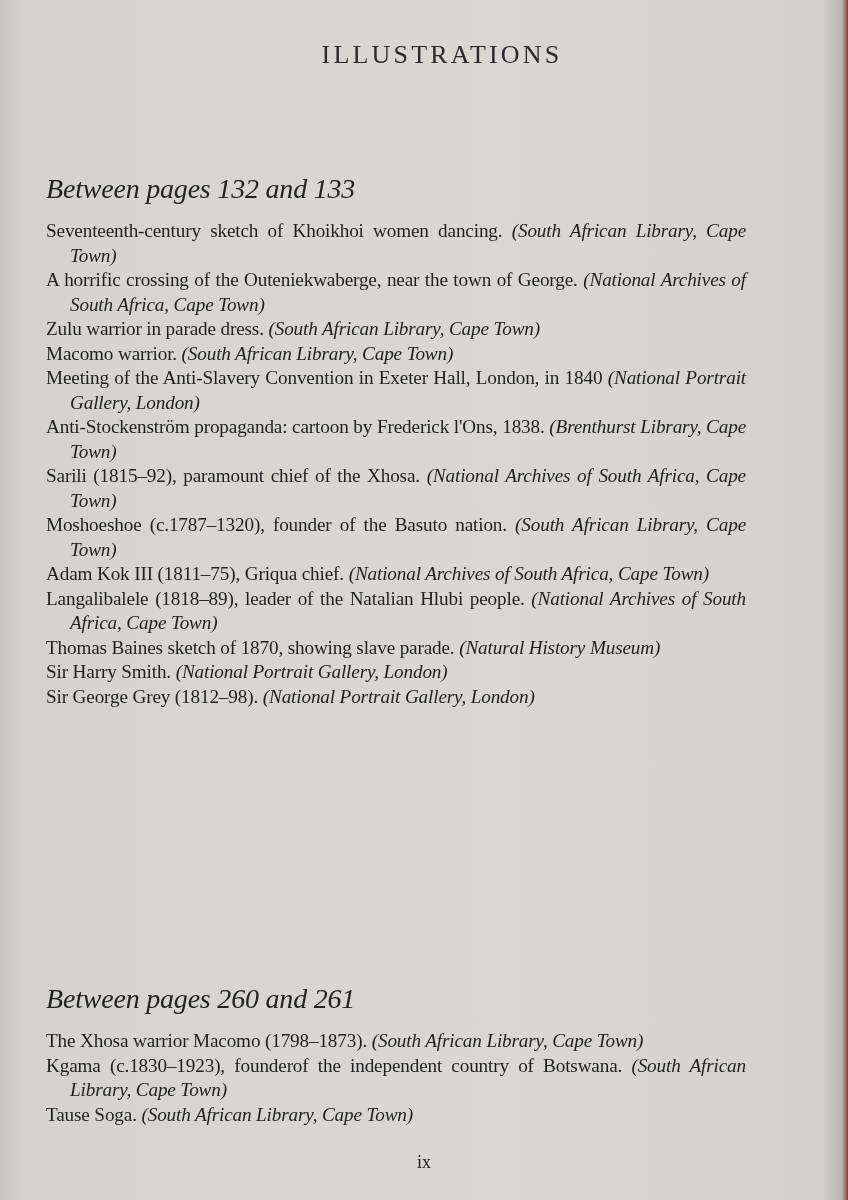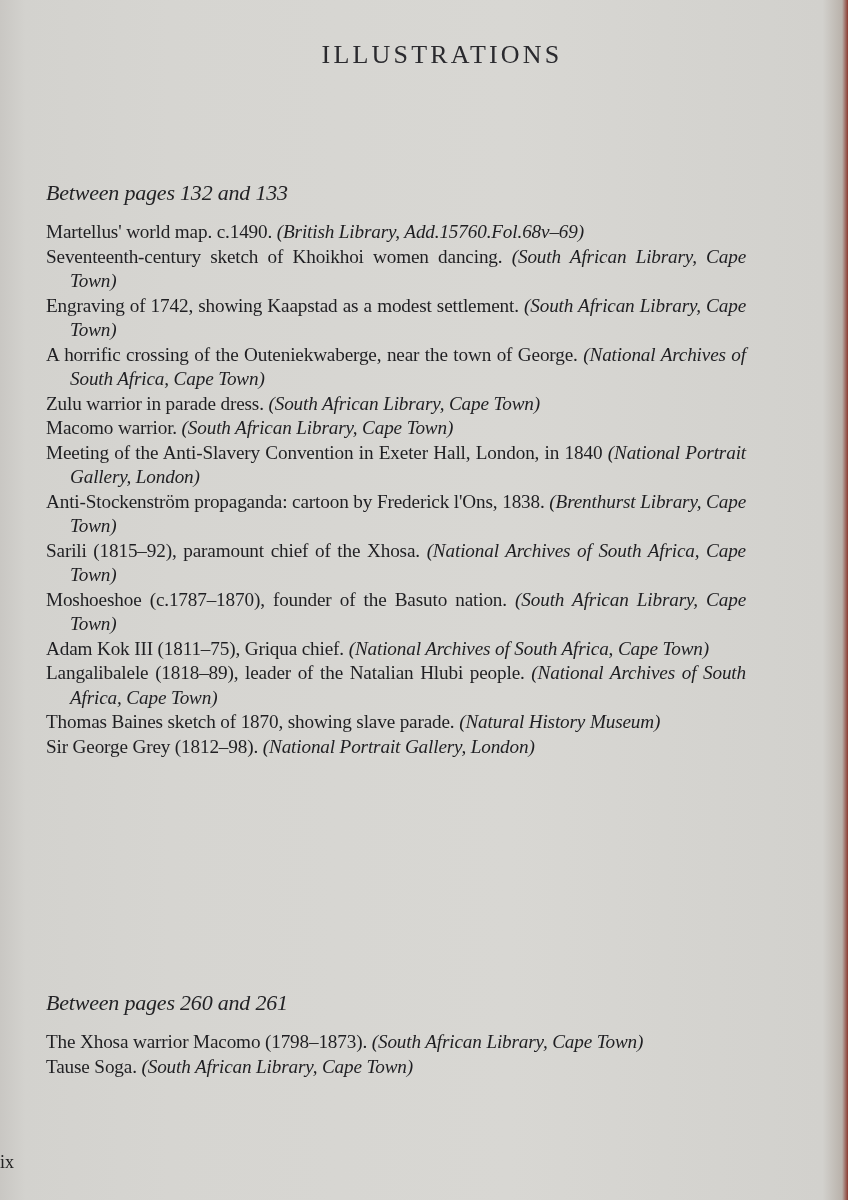--- a/index.html
+++ b/index.html
@@ -32,22 +32,22 @@
       padding-left: 36px;
       box-sizing: border-box;
     }
     .section {
       position: absolute;
       left: 46px;
       width: 700px;
     }
     .section-heading {
       font-style: italic;
-      font-size: 22px;
-      margin: 12px 0 14px 0;
+      font-size: 28px;
+      margin: 5px 0 14px 0;
       color: #232326;
       letter-spacing: -0.2px;
     }
     .entry {
       font-size: 19.2px;
       line-height: 24.5px;
       margin: 0;
       padding-left: 24px;
       text-indent: -24px;
       text-align: justify;
@@ -55,53 +55,54 @@
       color: #1f1f22;
     }
     .entry .src {
       font-style: italic;
     }
     .folio {
       position: absolute;
       top: 1152px;
       left: 0;
       width: 848px;
+      text-align: center;
       font-size: 18px;
       box-sizing: border-box;
       color: #222;
     }
   </style>
 </head>
 <body>
 
 <div class="page">
   <div class="title">ILLUSTRATIONS</div>
 
   <div class="section" style="top:168px;">
     <div class="section-heading">Between pages 132 and 133</div>
     <div>
-      <p class="entry"><span>Martellus' world map. c.1490. </span><span class="src">(British Library, Add.15760.Fol.68v–69)</span></p>
       <p class="entry"><span>Seventeenth-century sketch of Khoikhoi women dancing. </span><span class="src">(South African Library, Cape Town)</span></p>
-      <p class="entry"><span>Engraving of 1742, showing Kaapstad as a modest settlement. </span><span class="src">(South African Library, Cape Town)</span></p>
       <p class="entry"><span>A horrific crossing of the Outeniekwaberge, near the town of George. </span><span class="src">(National Archives of South Africa, Cape Town)</span></p>
       <p class="entry"><span>Zulu warrior in parade dress. </span><span class="src">(South African Library, Cape Town)</span></p>
       <p class="entry"><span>Macomo warrior. </span><span class="src">(South African Library, Cape Town)</span></p>
       <p class="entry"><span>Meeting of the Anti-Slavery Convention in Exeter Hall, London, in 1840 </span><span class="src">(National Portrait Gallery, London)</span></p>
       <p class="entry"><span>Anti-Stockenström propaganda: cartoon by Frederick l'Ons, 1838. </span><span class="src">(Brenthurst Library, Cape Town)</span></p>
       <p class="entry"><span>Sarili (1815–92), paramount chief of the Xhosa. </span><span class="src">(National Archives of South Africa, Cape Town)</span></p>
-      <p class="entry"><span>Moshoeshoe (c.1787–1870), founder of the Basuto nation. </span><span class="src">(South African Library, Cape Town)</span></p>
+      <p class="entry"><span>Moshoeshoe (c.1787–1320), founder of the Basuto nation. </span><span class="src">(South African Library, Cape Town)</span></p>
       <p class="entry"><span>Adam Kok III (1811–75), Griqua chief. </span><span class="src">(National Archives of South Africa, Cape Town)</span></p>
       <p class="entry"><span>Langalibalele (1818–89), leader of the Natalian Hlubi people. </span><span class="src">(National Archives of South Africa, Cape Town)</span></p>
       <p class="entry"><span>Thomas Baines sketch of 1870, showing slave parade. </span><span class="src">(Natural History Museum)</span></p>
+      <p class="entry"><span>Sir Harry Smith. </span><span class="src">(National Portrait Gallery, London)</span></p>
       <p class="entry"><span>Sir George Grey (1812–98). </span><span class="src">(National Portrait Gallery, London)</span></p>
     </div>
   </div>
 
   <div class="section" style="top:978px;">
     <div class="section-heading">Between pages 260 and 261</div>
     <div>
       <p class="entry"><span>The Xhosa warrior Macomo (1798–1873). </span><span class="src">(South African Library, Cape Town)</span></p>
+      <p class="entry"><span>Kgama (c.1830–1923), founderof the independent country of Botswana. </span><span class="src">(South African Library, Cape Town)</span></p>
       <p class="entry"><span>Tause Soga. </span><span class="src">(South African Library, Cape Town)</span></p>
     </div>
   </div>
 
   <div class="folio">ix</div>
 </div>
 
 </body></html>

